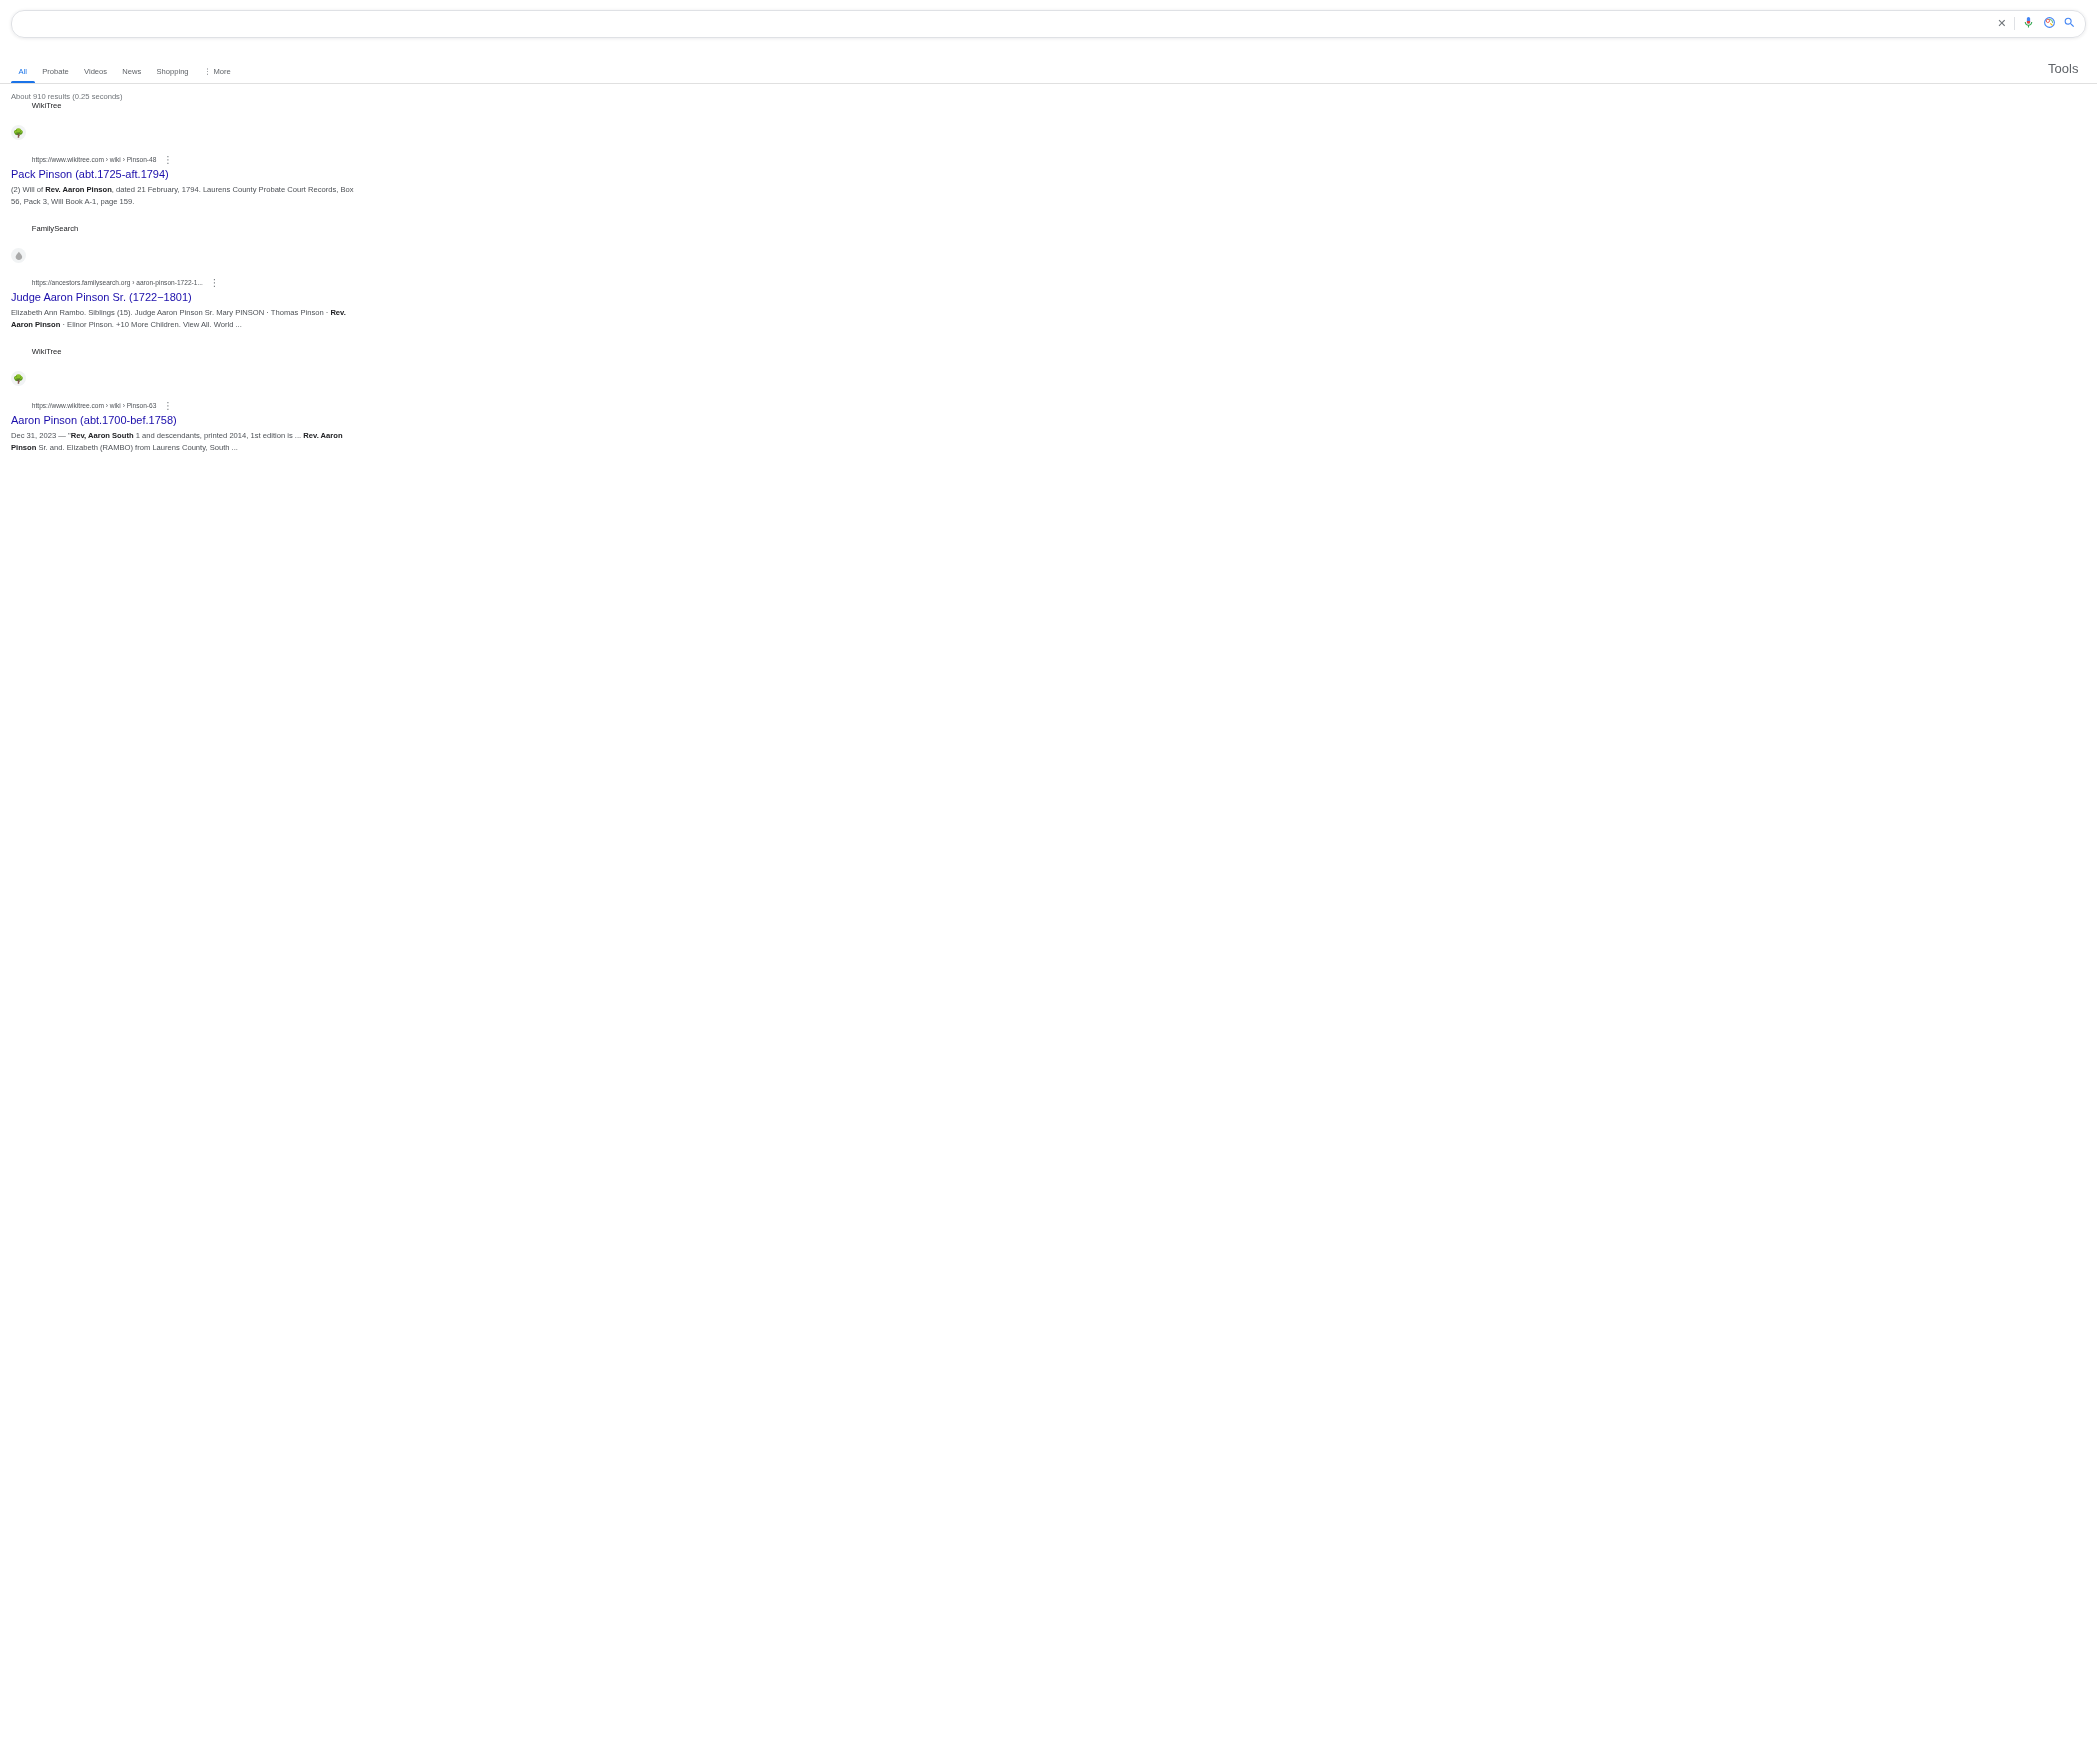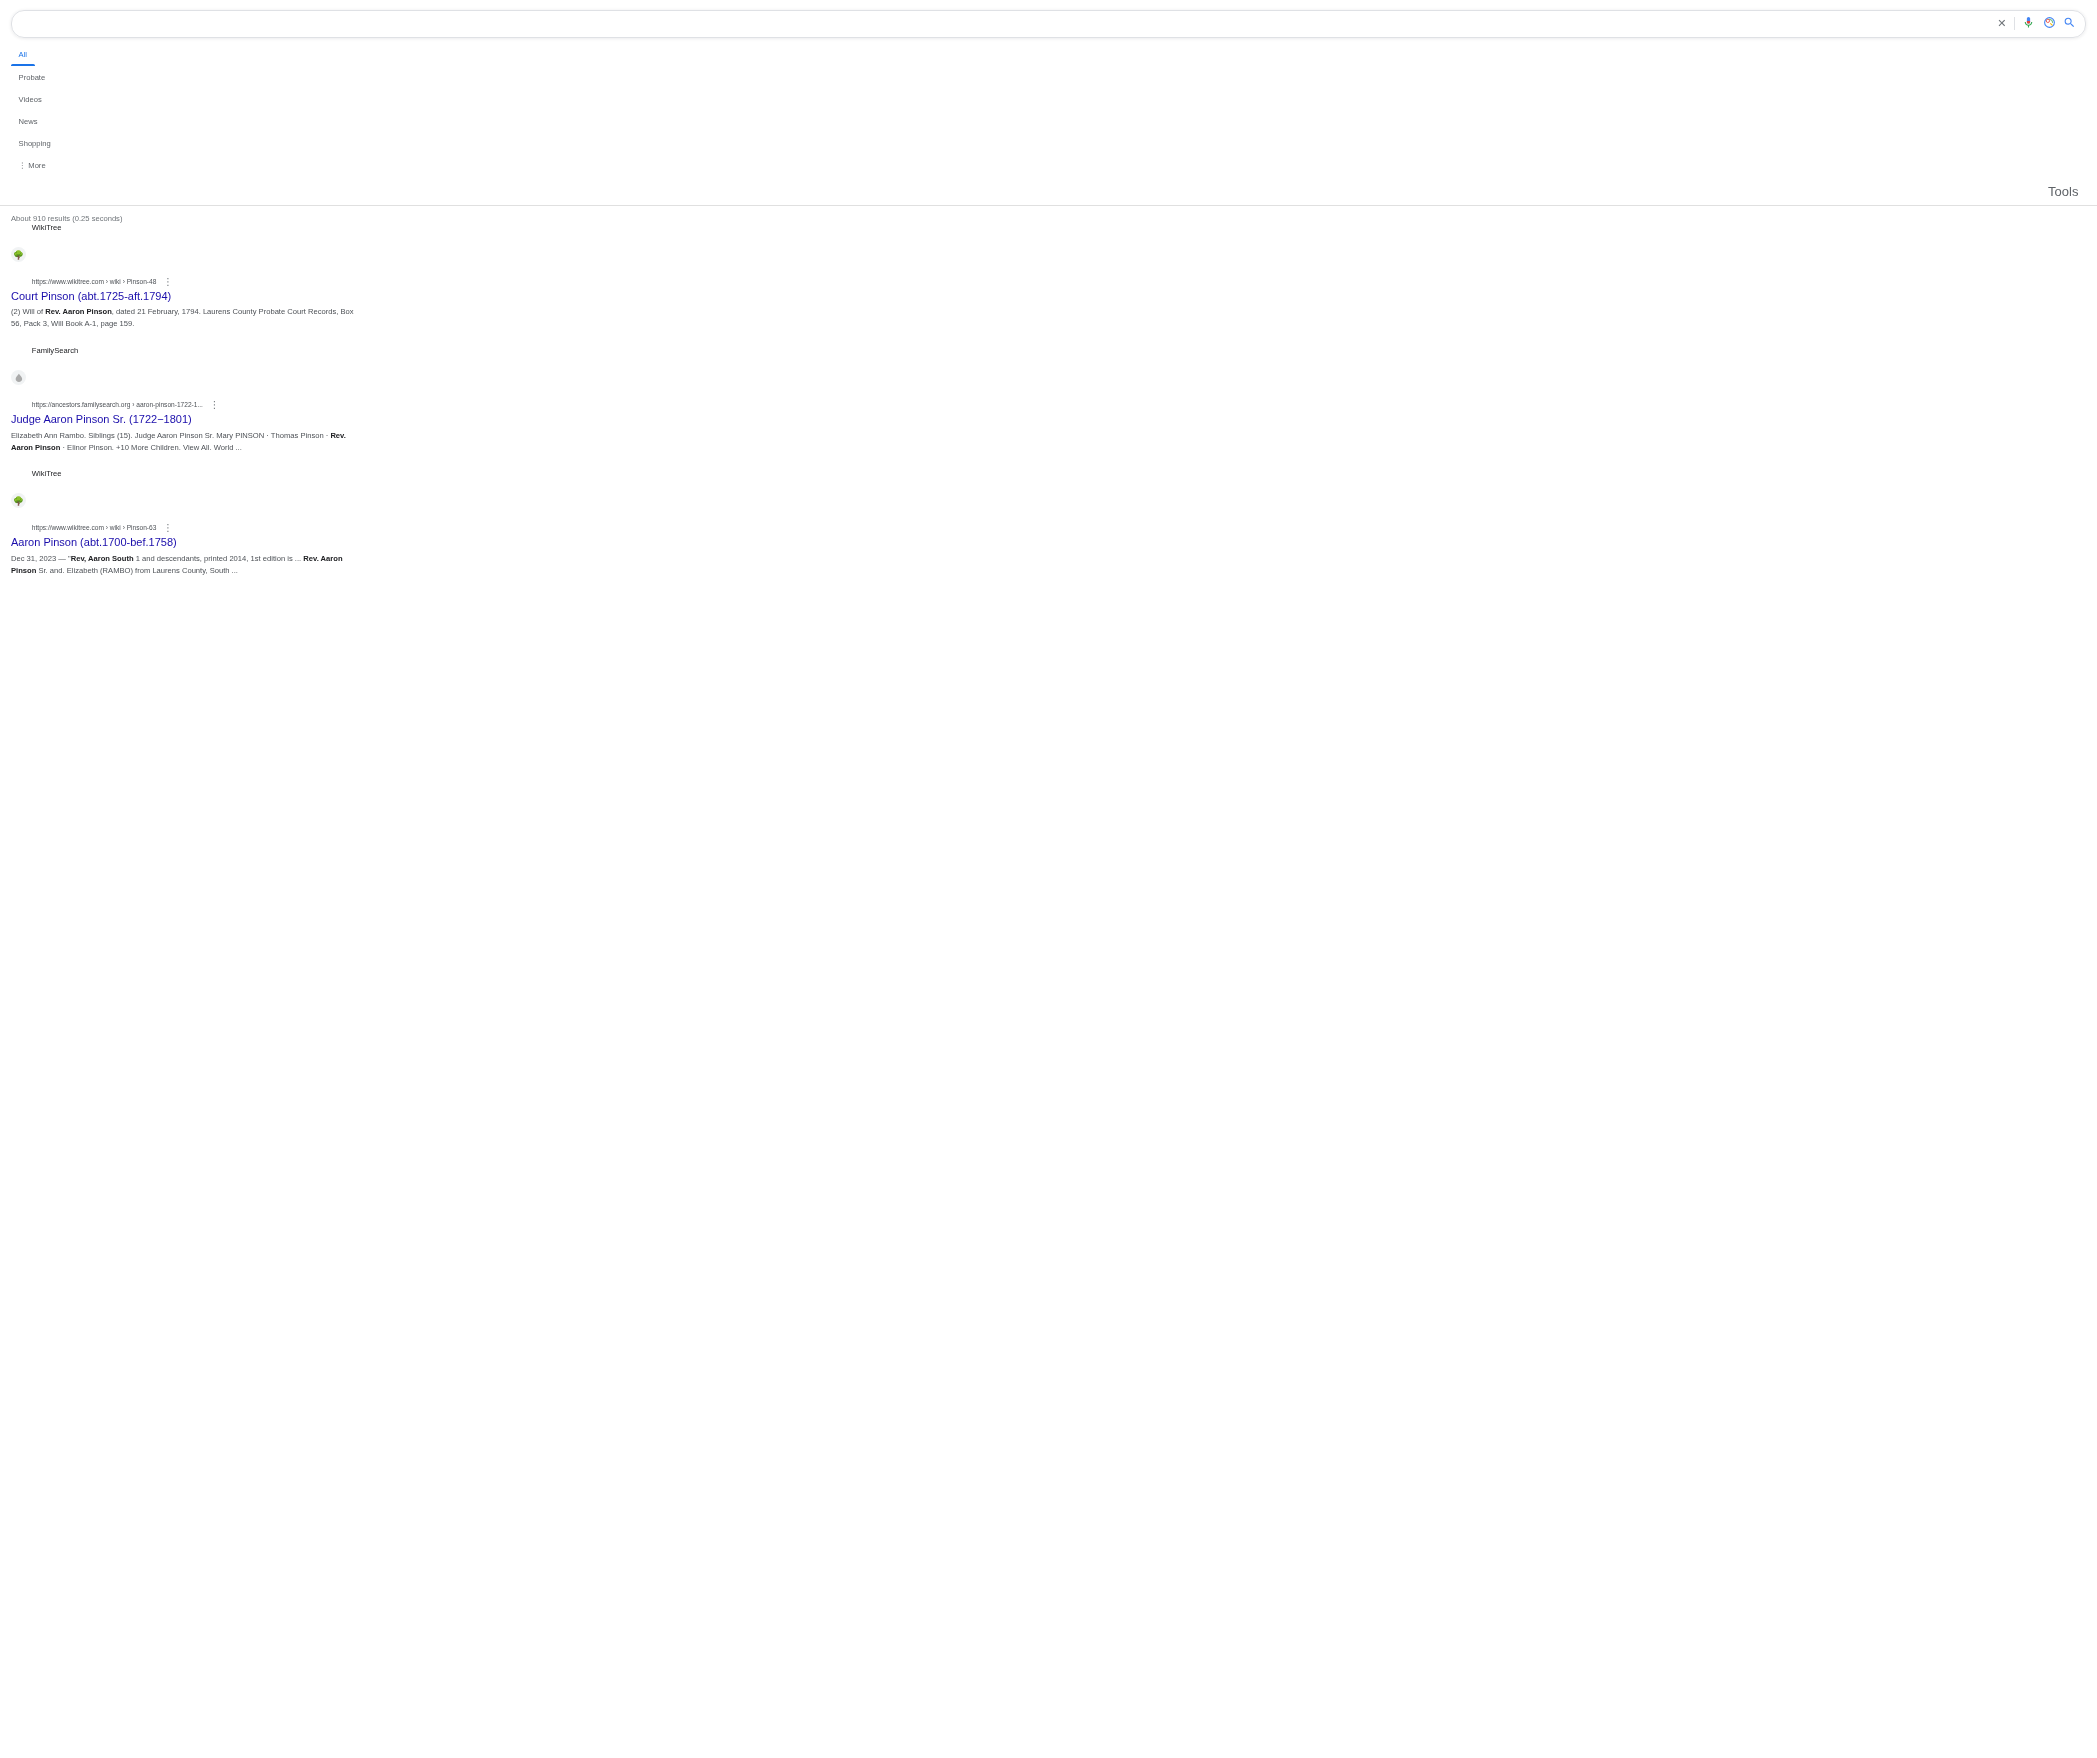--- a/index.html
+++ b/index.html
@@ -47,25 +47,24 @@
     }
     .divider-v {
       width: 0.5px;
       height: 13px;
       background: #dfe1e5;
     }
 
     
     .nav-tabs {
       display: flex;
-      align-items: flex-start;
+      align-items: flex-end;
       padding: 0 11px;
-      margin-top: 6px;
+      margin-top: 17px;
       border-bottom: 0.5px solid #e0e0e0;
-      flex-direction: column;
     }
     .nav-tab {
       padding: 6.6px 7.6px;
       font-size: 7.6px;
       color: #5f6368;
       cursor: pointer;
       position: relative;
       white-space: nowrap;
     }
     .nav-tab.active {
@@ -238,21 +237,21 @@
     <div class="result-source">
       <div class="result-favicon">🌳</div>
       <div class="result-source-info">
         <span class="result-site-name">WikiTree</span>
         <div class="result-url-line">
           <span class="result-url">https://www.wikitree.com › wiki › Pinson-48</span>
           <span class="result-menu-dots">⋮</span>
         </div>
       </div>
     </div>
-    <a class="result-title" href="#">Court Pinson (abt.1725-aft.1794)</a>
+    <a class="result-title" href="#">Pack Pinson (abt.1725-aft.1794)</a>
     <div class="result-snippet">
       (2) Will of <b>Rev. Aaron Pinson</b>, dated 21 February, 1794. Laurens County Probate Court Records, Box 56, Pack 3, Will Book A-1, page 159.
     </div>
   </div>
 
   <div class="result-item">
     <div class="result-source">
       <div class="result-favicon fs-favicon">
         <svg width="9.8" height="9.8" viewBox="0 0 24 24" fill="none">
           <path d="M12 2 C8 8 4 10 4 15 C4 19 7.5 22 12 22 C16.5 22 20 19 20 15 C20 10 16 8 12 2Z" fill="#aaa"></path>

